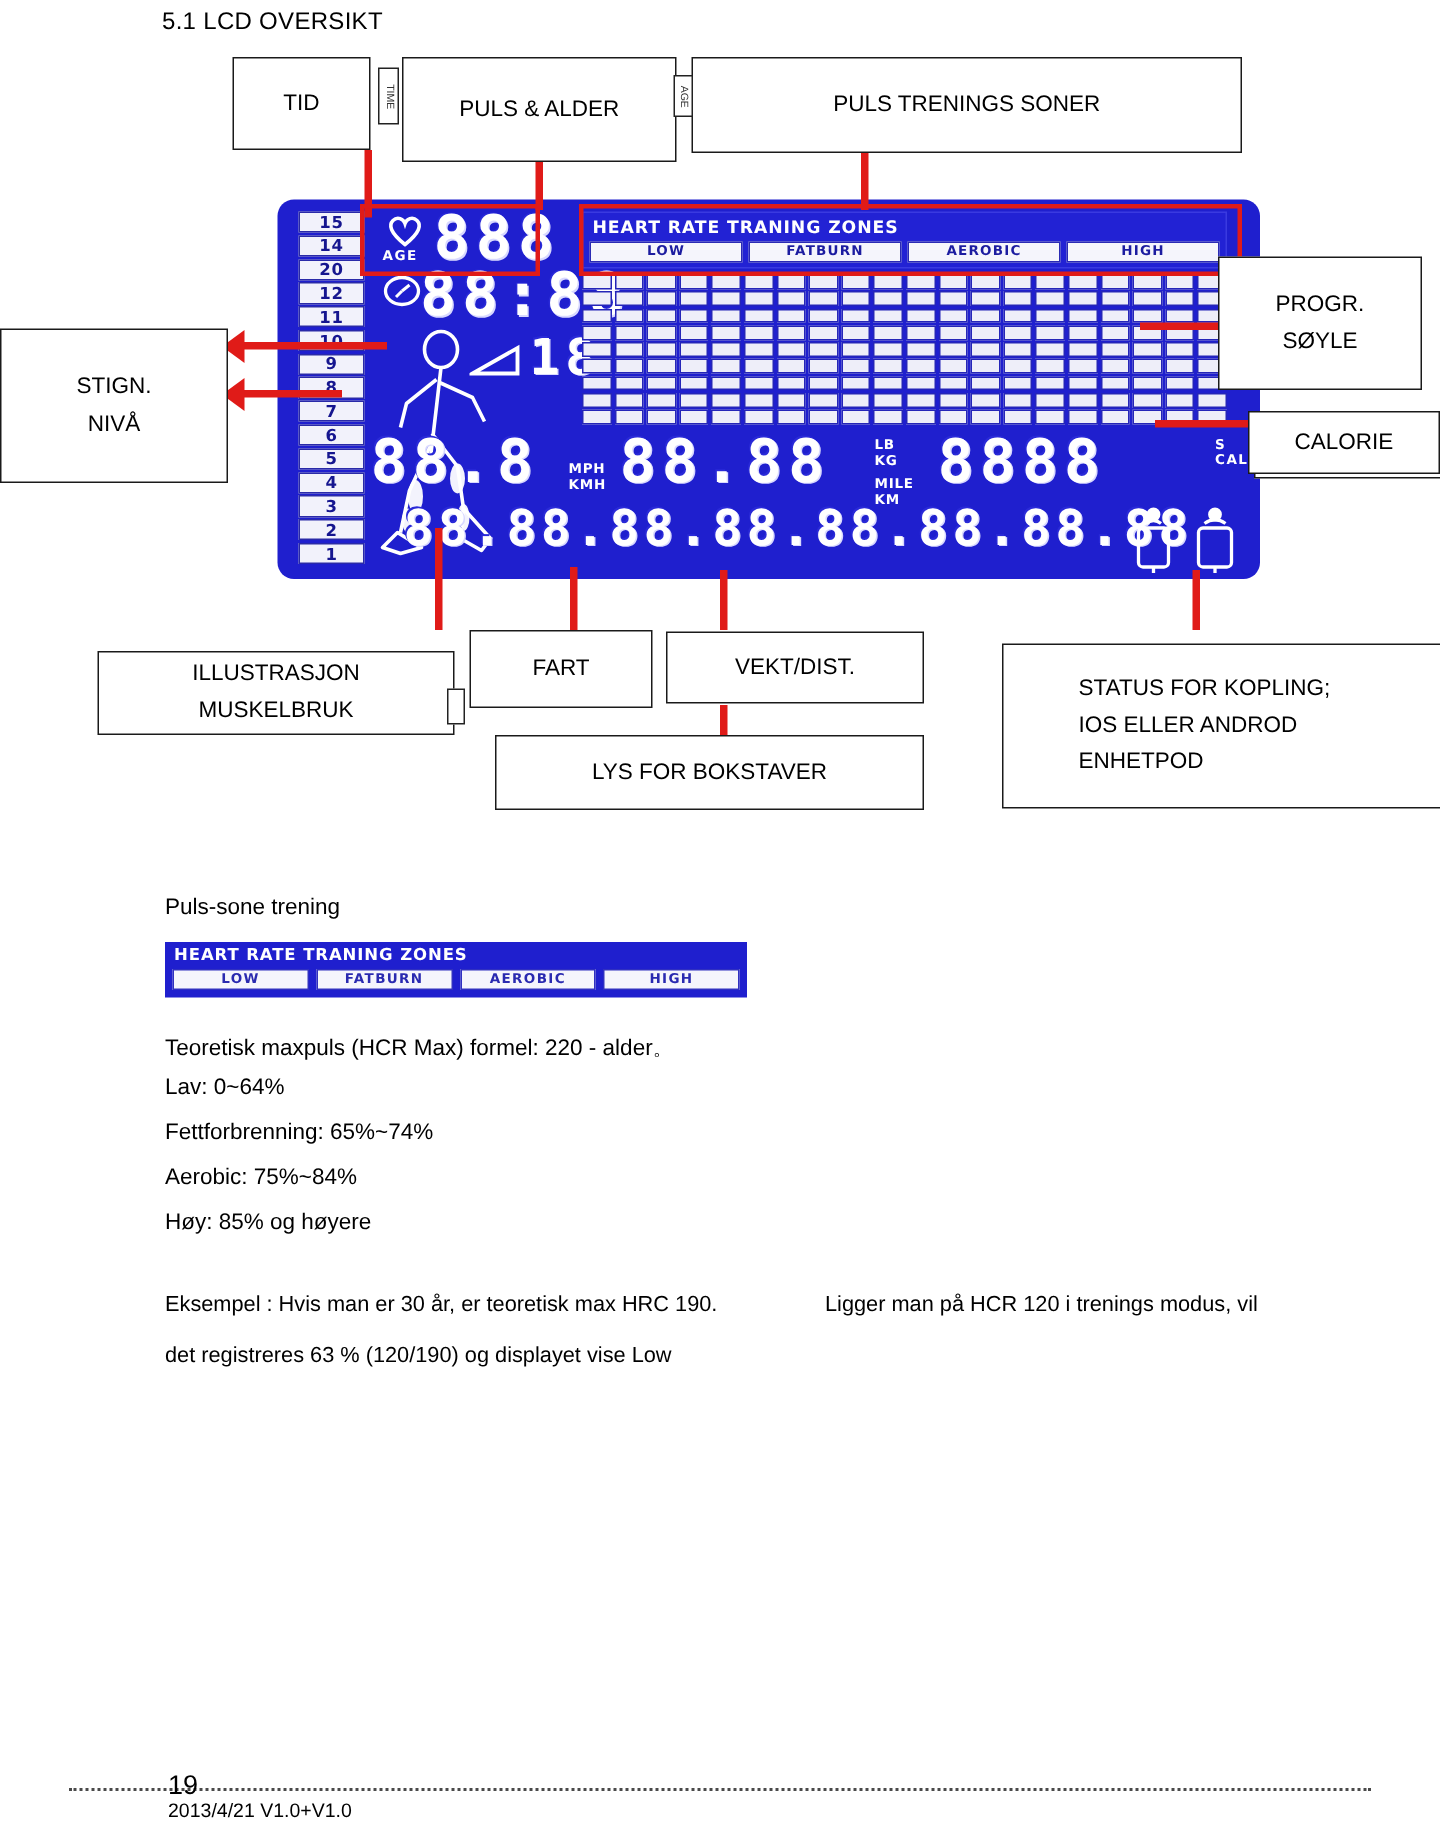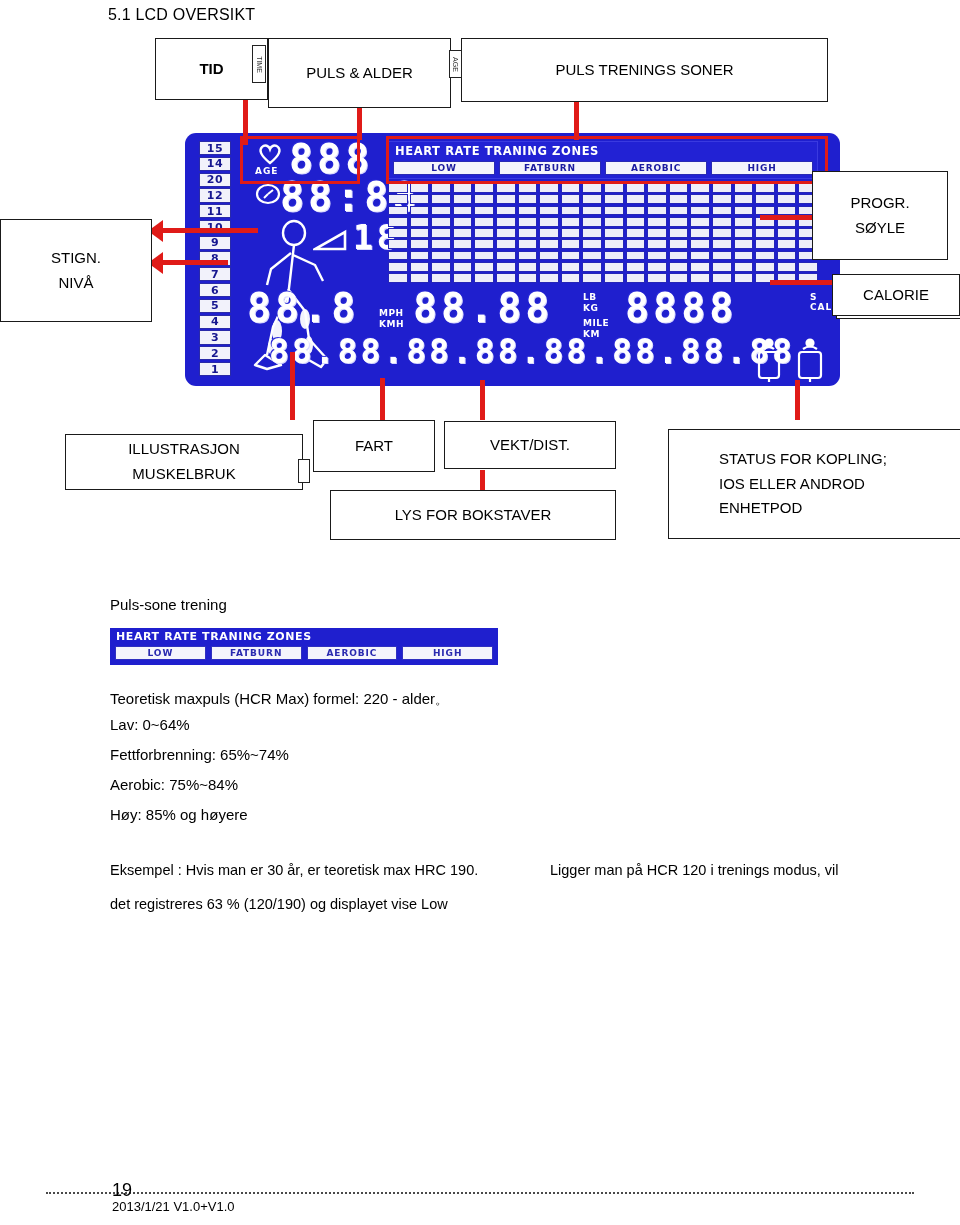--- a/index.html
+++ b/index.html
@@ -49,21 +49,21 @@
   .redbox{position:absolute;border:3px solid #e01b18;box-sizing:border-box;z-index:5;}
 
   
   .lcd{
     position:absolute;left:185px;top:133px;width:655px;height:253px;
     background:#1f1fce;border-radius:11px;z-index:2;
   }
   .lcd .inner{position:absolute;inset:0;}
 
   
-  .levels{position:absolute;left:14px;top:8px;width:32px;}
+  .levels{position:absolute;left:14px;top:8px;width:44px;}
   .lvl{
     height:14.2px;margin-bottom:1.6px;background:#f2f2fb;
     border:1.4px solid #2a2aa8;box-sizing:border-box;
     font-size:11px;font-weight:bold;color:#16168f;
     display:flex;align-items:center;justify-content:center;
     font-family:"DejaVu Sans", sans-serif;letter-spacing:.5px;
   }
 
   
   .seg{
@@ -510,21 +510,21 @@
             <line x1="55" y1="40" x2="55" y2="44"></line>
             <circle cx="55" cy="5" r="3.5" fill="#fff"></circle>
             <path d="M48 11 Q55 6 62 11"></path>
           </g>
         </svg>
       </div>
 
     </div>
   </div>
 
-  <div class="box" style="left:155px;top:38px;width:113px;height:62px;font-weight:bold;">
+  <div class="box" style="left:155px;top:38px;width:92px;height:62px;">
     <span class="ln">TID</span>
   </div>
   <div class="cbox" style="left:252px;top:45px;width:14px;height:38px;">
     <span>TIME</span>
   </div>
 
   <div class="box" style="left:268px;top:38px;width:183px;height:70px;">
     <span class="ln">PULS &amp; ALDER</span>
   </div>
   <div class="cbox" style="left:449px;top:50px;width:13px;height:28px;">
@@ -593,15 +593,15 @@
   <div class="zone-line" style="top:746px;">Fettforbrenning: 65%~74%</div>
   <div class="zone-line" style="top:776px;">Aerobic: 75%~84%</div>
   <div class="zone-line" style="top:806px;">Høy: 85% og høyere</div>
 
   <div class="ex-line" style="top:862px;">Eksempel : Hvis man er 30 år, er teoretisk max HRC 190.</div>
   <div class="ex-line" style="left:550px;top:862px;">Ligger man på HCR 120 i trenings modus, vil</div>
   <div class="ex-line" style="top:896px;">det registreres 63 % (120/190) og displayet vise Low</div>
 
   <div class="footer-rule"></div>
   <div class="footer-page">19</div>
-  <div class="footer-ver">2013/1/21 V1.0+V1.0</div>
+  <div class="footer-ver">2013/4/21 V1.0+V1.0</div>
 
 </div>
 
 </body></html>

